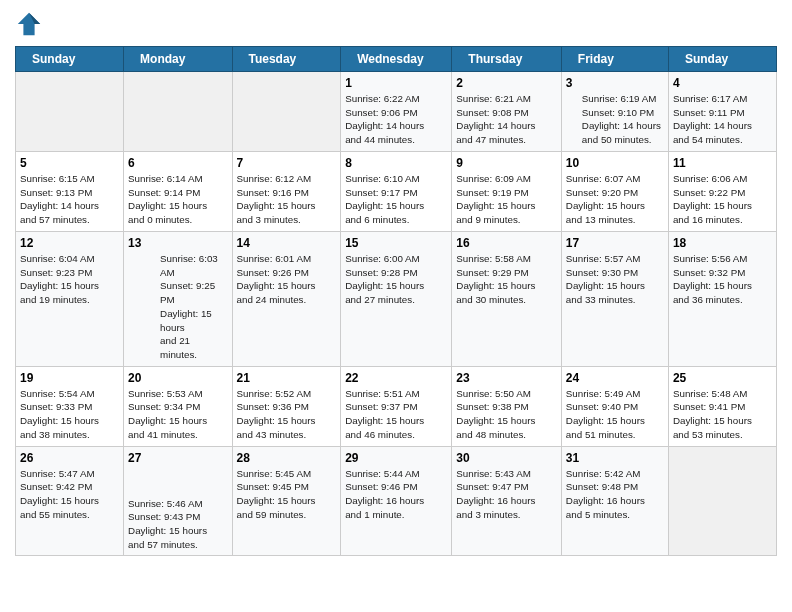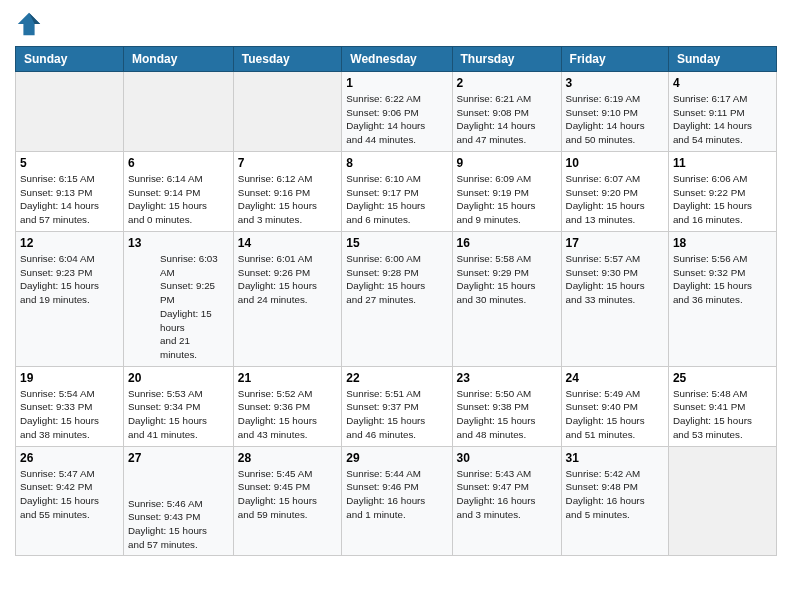--- a/index.html
+++ b/index.html
@@ -42,21 +42,21 @@
       color: #333;
     }
     table {
       width: 100%;
       border-collapse: collapse;
       font-size: 10.5px;
     }
     thead tr th {
       background-color: #2471a3;
       color: #fff;
-      padding: 5px 8px;
+      padding: 5px 16px;
       text-align: left;
       font-size: 12px;
       font-weight: bold;
       border: 1px solid #1a5276;
     }
     tbody tr td {
       border: 1px solid #ccc;
       vertical-align: top;
       padding: 4px;
       height: 80px;
@@ -127,21 +127,21 @@
           </td>
           <td>
             <div class="day-num">2</div>
             <div class="day-info" style="white-space: pre-line;">Sunrise: 6:21 AM
 Sunset: 9:08 PM
 Daylight: 14 hours
 and 47 minutes.</div>
           </td>
           <td>
             <div class="day-num">3</div>
-            <div class="day-info" style="white-space: pre-line;">Sunrise: 6:19 AM
+            <div class="day-info" style="white-space: pre-line; margin-left: 16px;">Sunrise: 6:19 AM
 Sunset: 9:10 PM
 Daylight: 14 hours
 and 50 minutes.</div>
           </td>
           <td>
             <div class="day-num">4</div>
             <div class="day-info" style="white-space: pre-line;">Sunrise: 6:17 AM
 Sunset: 9:11 PM
 Daylight: 14 hours
 and 54 minutes.</div>

